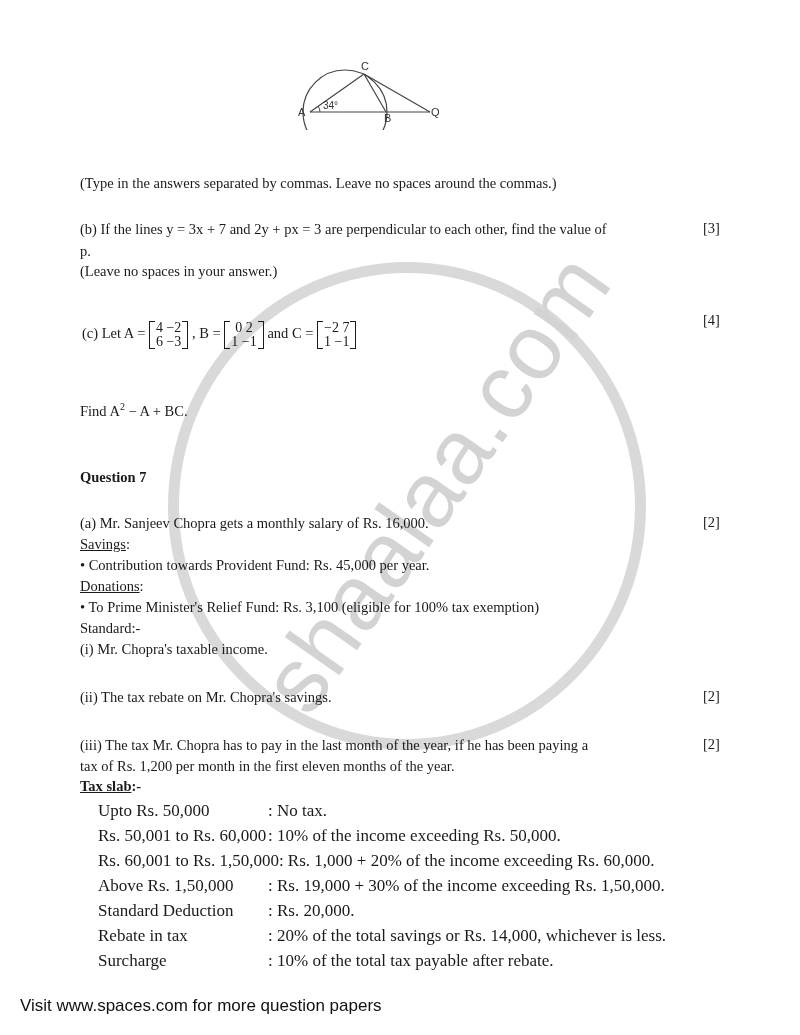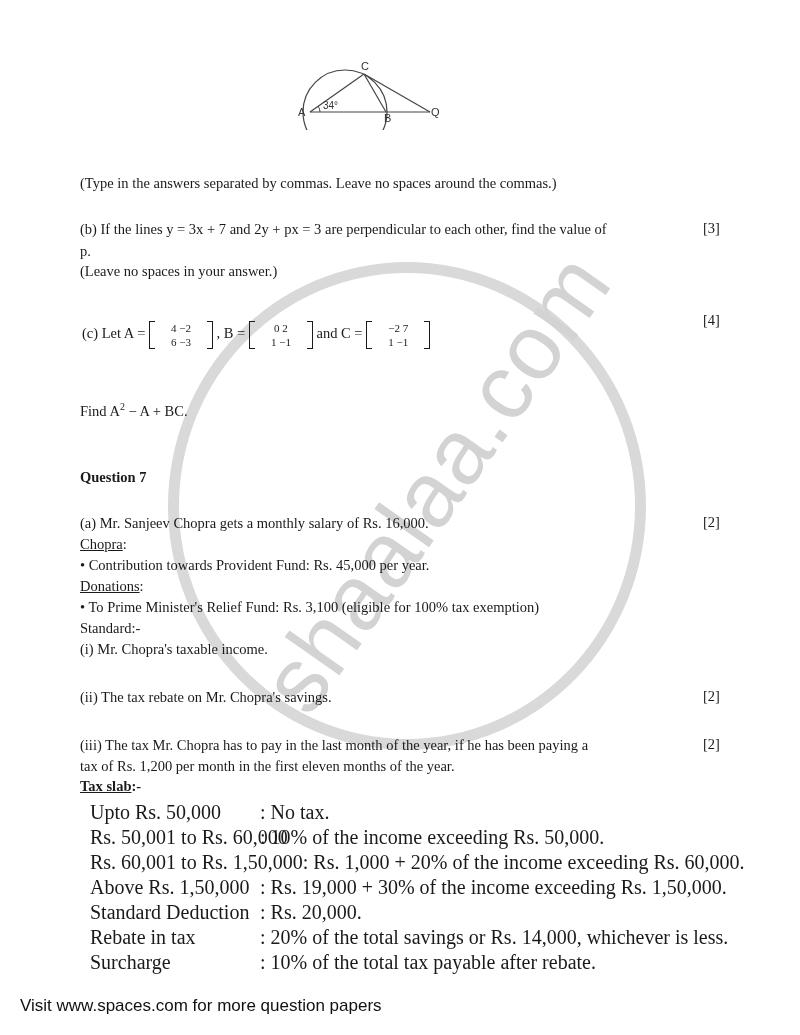--- a/index.html
+++ b/index.html
@@ -15,27 +15,27 @@
   .b { font-weight: bold; }
   .watermark-circle {
     position: absolute; left: 168px; top: 262px; width: 478px; height: 488px;
     border: 11px solid #d9d9d9; border-radius: 50%; box-sizing: border-box;
   }
   .watermark-text {
     position: absolute; left: 185px; top: 460px; width: 460px; text-align: center;
     font-family: "Liberation Sans", "DejaVu Sans", sans-serif; font-size: 92px; color: #d3d3d3;
     transform: rotate(-55deg); transform-origin: center; letter-spacing: 1px;
   }
-  .matrix { display: inline-block; vertical-align: middle; position: relative; font-size: 11px; line-height: 14px; text-align: center; padding: 0 22px; }
+  .matrix { display: inline-block; vertical-align: middle; position: relative; font-size: 14px; line-height: 14px; text-align: center; padding: 0 7px; }
   .matrix::before, .matrix::after {
     content: ""; position: absolute; top: 0; bottom: 0; width: 5px; border: 1.4px solid #1a1a1a;
   }
   .matrix::before { left: 0; border-right: none; }
   .matrix::after { right: 0; border-left: none; }
-  .slab-row { position: absolute; left: 90px; font-size: 20px; white-space: nowrap; }
+  .slab-row { position: absolute; left: 98px; font-size: 17px; white-space: nowrap; }
   .slab-row .k { display: inline-block; width: 170px; }
   .footer { position: absolute; left: 20px; top: 996px; font-family: "Liberation Sans", "DejaVu Sans", sans-serif; font-size: 17px; color: #111; }
   .content { position: relative; z-index: 2; }
 </style>
 </head>
 <body>
 
 <div class="watermark-circle"></div>
 <div class="watermark-text">shaalaa.com</div>
 
@@ -74,21 +74,21 @@
     <span class="matrix"><span>−2 7</span><br><span>1 −1</span></span>
   </div>
   <div class="abs txt" style="left:80px;top:398px">
     <span>Find A</span><sup style="font-size:10px">2</sup><span> − A + BC.</span>
   </div>
 
   <div class="abs txt b" style="left:80px;top:468px">Question 7</div>
 
   <div class="abs txt" style="left:80px;top:514px">(a) Mr. Sanjeev Chopra gets a monthly salary of Rs. 16,000.</div>
   <div class="marks" style="top:514px">[2]</div>
-  <div class="abs txt" style="left:80px;top:535px"><span class="u">Chopra</span>:</div>
+  <div class="abs txt" style="left:80px;top:535px"><span class="u">Savings</span>:</div>
   <div class="abs txt" style="left:80px;top:556px">• Contribution towards Provident Fund: Rs. 45,000 per year.</div>
   <div class="abs txt" style="left:80px;top:577px"><span class="u">Donations</span>:</div>
   <div class="abs txt" style="left:80px;top:598px">• To Prime Minister's Relief Fund: Rs. 3,100 (eligible for 100% tax exemption)</div>
   <div class="abs txt" style="left:80px;top:619px">Standard:-</div>
   <div class="abs txt" style="left:80px;top:640px">(i) Mr. Chopra's taxable income.</div>
 
   <div class="abs txt" style="left:80px;top:688px">(ii) The tax rebate on Mr. Chopra's savings.</div>
   <div class="marks" style="top:688px">[2]</div>
 
   <div class="abs txt" style="left:80px;top:736px">(iii) The tax Mr. Chopra has to pay in the last month of the year, if he has been paying a</div>

